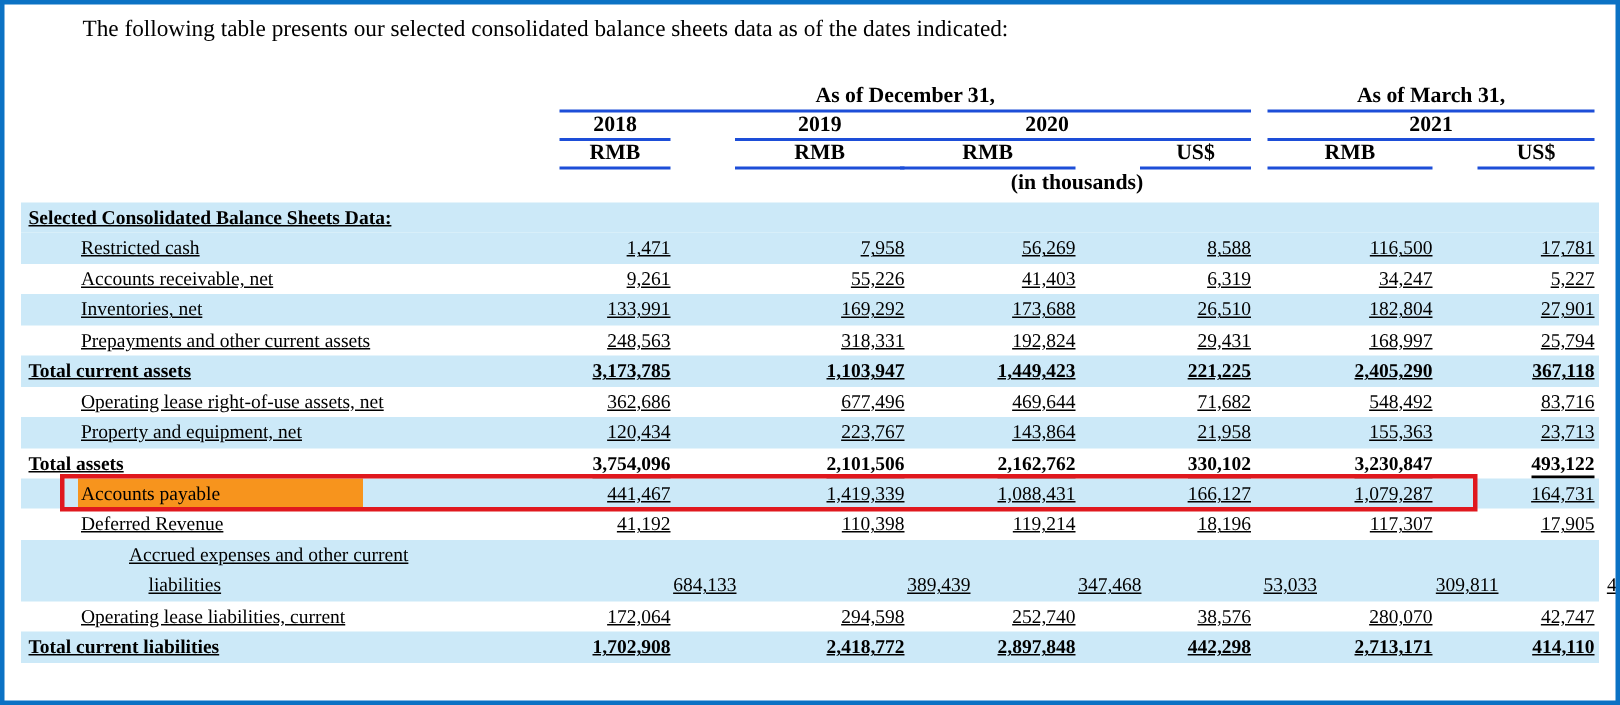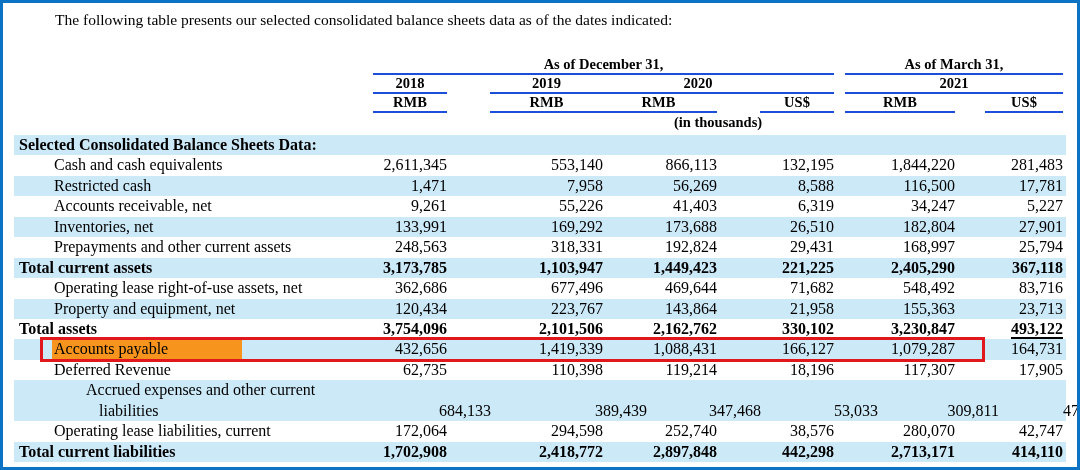--- a/index.html
+++ b/index.html
@@ -23,21 +23,21 @@
   .y3{left:548px;width:272px;top:19px;}
   .y4{left:831px;width:218px;top:19px;}
   .u1{left:359px;width:74px;top:38px;}
   .u2{left:476px;width:113px;top:38px;}
   .u3{left:586px;width:117px;top:38px;}
   .u4{left:746px;width:74px;top:38px;}
   .u5{left:831px;width:110px;top:38px;}
   .u6{left:971px;width:78px;top:38px;}
   .units{left:359px;width:690px;top:58px;border-bottom:none;}
   
-  .tbody{position:relative;font-size:16px;}
+  .tbody{position:relative;font-size:13px;text-decoration:underline;}
   .row{display:flex;height:20.45px;line-height:20.45px;}
   .row.t-item-wrap{height:40.9px;}
   .stripe{background:var(--stripe);}
   .t-section,.t-total{font-weight:bold;}
   .label{flex:0 0 326px;width:326px;box-sizing:border-box;padding-left:40px;white-space:nowrap;overflow:visible;}
   .t-section .label,.t-total .label{padding-left:5px;}
   .t-item-wrap .label{padding-left:28px;margin-left:44px;}
   .t-item-wrap .label div{height:20.45px;line-height:20.45px;}
   .t-item-wrap .label .wrap2{padding-left:13px;}
   .val{box-sizing:border-box;text-align:right;flex:0 0 auto;}
@@ -75,29 +75,20 @@
   <div class="tbody">
       <div class="row t-section stripe">
     <div class="label">Selected Consolidated Balance Sheets Data:</div>
   <div class="val c1"></div>
         <div class="val c2"></div>
         <div class="val c3"></div>
         <div class="val c4"></div>
         <div class="val c5"></div>
         <div class="val c6"></div>
       </div>
-      <div class="row t-item">
-    <div class="label">Cash and cash equivalents</div>
-  <div class="val c1">2,611,345</div>
-        <div class="val c2">553,140</div>
-        <div class="val c3">866,113</div>
-        <div class="val c4">132,195</div>
-        <div class="val c5">1,844,220</div>
-        <div class="val c6">281,483</div>
-      </div>
       <div class="row t-item stripe">
     <div class="label">Restricted cash</div>
   <div class="val c1">1,471</div>
         <div class="val c2">7,958</div>
         <div class="val c3">56,269</div>
         <div class="val c4">8,588</div>
         <div class="val c5">116,500</div>
         <div class="val c6">17,781</div>
       </div>
       <div class="row t-item">
@@ -159,30 +150,30 @@
   <div class="val c1"><span class="u-val">3,754,096</span></div>
         <div class="val c2"><span class="u-val">2,101,506</span></div>
         <div class="val c3"><span class="u-val">2,162,762</span></div>
         <div class="val c4"><span class="u-val">330,102</span></div>
         <div class="val c5"><span class="u-val">3,230,847</span></div>
         <div class="val c6"><span class="u-val">493,122</span></div>
       </div>
       <div class="row t-item stripe rel has-hl">
     <div class="label"><span class="hl-label">Accounts payable</span></div>
   <div class="red-box"></div>
-        <div class="val c1">432,656</div>
+        <div class="val c1">441,467</div>
         <div class="val c2">1,419,339</div>
         <div class="val c3">1,088,431</div>
         <div class="val c4">166,127</div>
         <div class="val c5">1,079,287</div>
         <div class="val c6">164,731</div>
       </div>
       <div class="row t-item">
     <div class="label">Deferred Revenue</div>
-  <div class="val c1">62,735</div>
+  <div class="val c1">41,192</div>
         <div class="val c2">110,398</div>
         <div class="val c3">119,214</div>
         <div class="val c4">18,196</div>
         <div class="val c5">117,307</div>
         <div class="val c6">17,905</div>
       </div>
       <div class="row t-item-wrap stripe">
     <div class="label">
           <div>Accrued expenses and other current</div>
           <div class="wrap2">liabilities</div>

